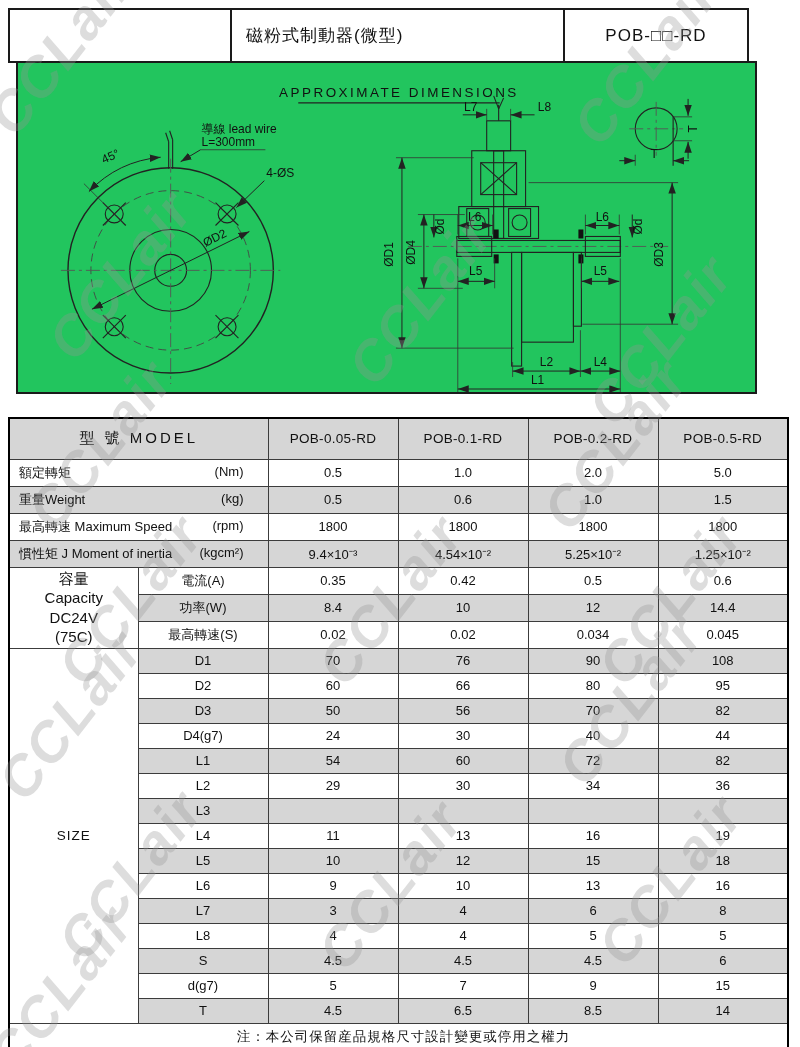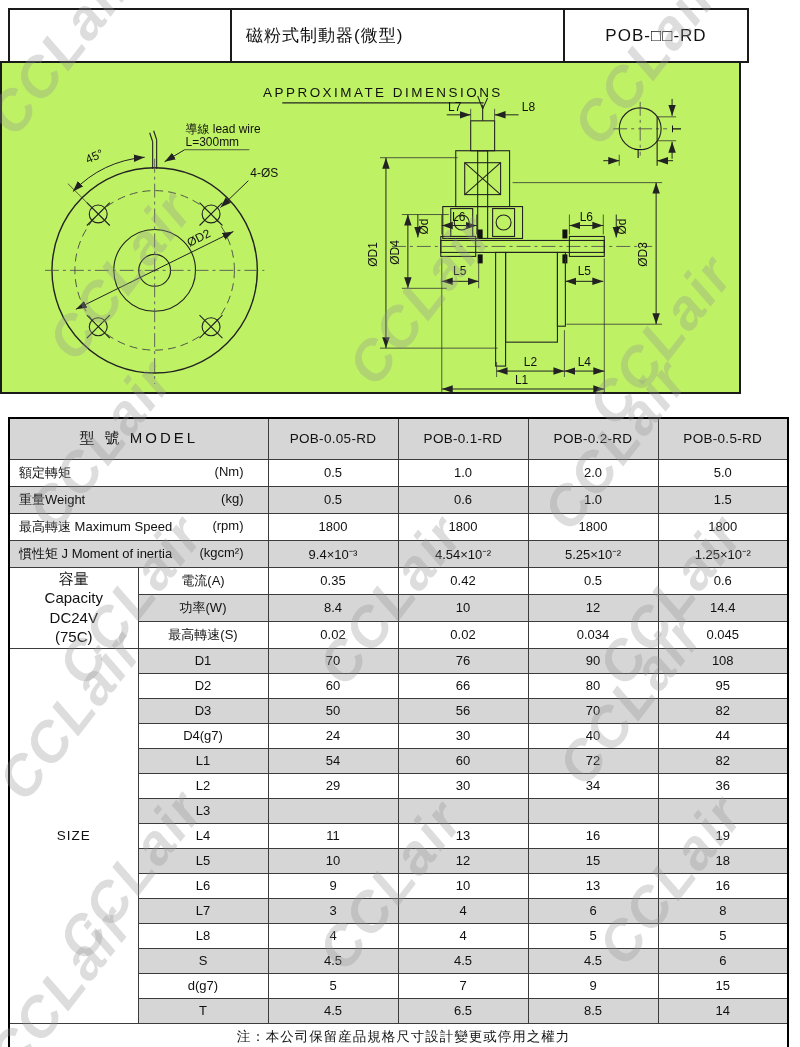--- a/index.html
+++ b/index.html
@@ -6,22 +6,22 @@
   body{width:800px;height:1047px;position:relative;background:#fff;
        font-family:"Liberation Sans",sans-serif;overflow:hidden;color:#111}
   
   #hdr{position:absolute;left:8px;top:8px;width:737px;height:51px;
        border:2px solid #1a1a1a;display:flex}
   .hc{height:100%;box-sizing:border-box;display:flex;align-items:center}
   .hc1{width:222px;border-right:2px solid #1a1a1a}
   .hc2{width:333px;border-right:2px solid #1a1a1a;padding-left:14px;font-size:17px;letter-spacing:1px}
   .hc3{flex:1;justify-content:center;font-size:17px;letter-spacing:1px}
   
-  #draw{position:absolute;left:0;top:61px;width:737px;height:329px;
-        border:2px solid #1a1a1a;border-top:2px solid #1a1a1a;background:#bef264}
+  #draw{position:absolute;left:16px;top:61px;width:737px;height:329px;
+        border:2px solid #1a1a1a;border-top:2px solid #1a1a1a;background:#22c55e}
   #draw svg{display:block}
   
   #tblwrap{position:absolute;left:8px;top:417px}
   table{border-collapse:collapse;table-layout:fixed;width:779px;border:2px solid #000;background:#fff}
   td{border:1px solid #3c3c3c;text-align:center;font-size:13px;padding:0;color:#111}
   tr.g{background:#d6d6d6}
   tr.hrow{height:41px}
   tr.sp{height:27px}
   tr.sz{height:25px}
   tr.nr{height:29px}

